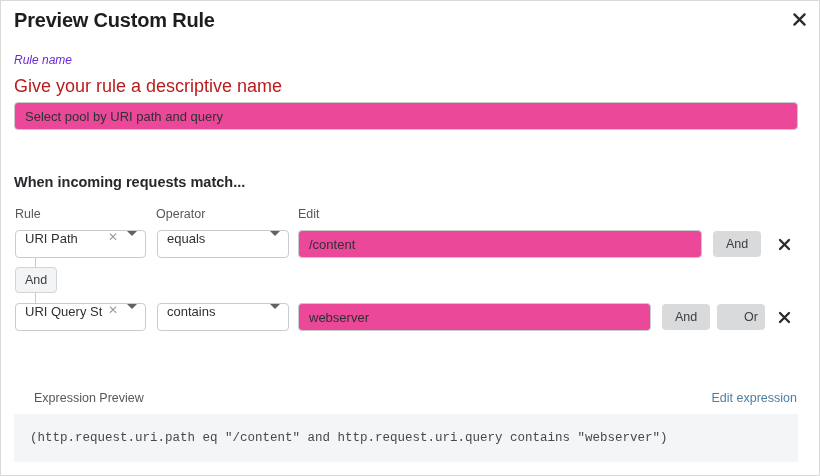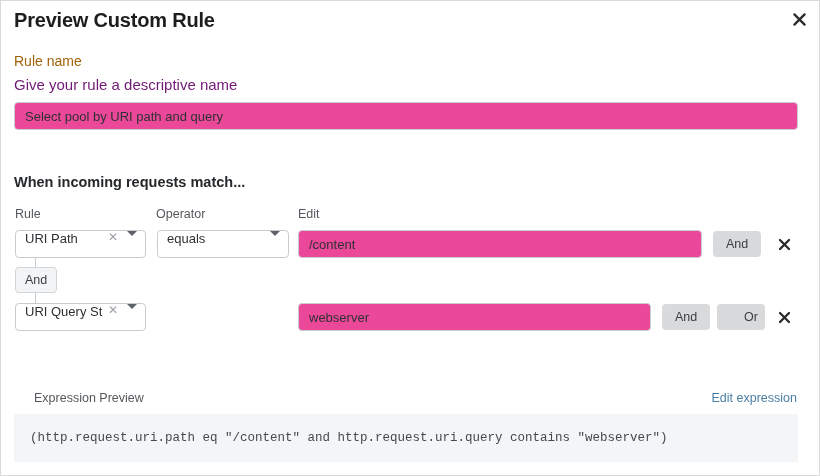--- a/index.html
+++ b/index.html
@@ -43,27 +43,28 @@
     cursor: pointer;
     background: none;
     border: none;
     padding: 0;
   }
   .close-btn svg { display: block; }
 
   
   .lbl-strong {
     position: absolute;
-    font-size: 14px;
-    color: #a16207;
+    font-size: 12px;
+    color: #6d28d9;
+    font-style: italic;
   }
   .lbl-muted {
     position: absolute;
-    font-size: 15px;
-    color: #701a75;
+    font-size: 18px;
+    color: #b91c1c;
   }
   #rulename-label { left: 13px; top: 52px; }
   #rulename-help  { left: 13px; top: 75px; }
 
   .text-input {
     position: absolute;
     box-sizing: border-box;
     border: 1px solid #c9cccf;
     border-radius: 4px;
     background: #ec4899;
@@ -308,20 +309,26 @@
 
   <div class="row" id="row-2">
     <div class="select-box field-select">
       <span class="sel-text">URI Query St...</span>
       <span class="sel-clear">✕</span>
       <span class="sel-caret">
           <span class="caret-tri"></span>
         </span>
     </div>
 
+    <div class="select-box operator-select">
+      <span class="sel-text">contains</span>
+      <span class="sel-caret">
+          <span class="caret-tri"></span>
+        </span>
+    </div>
 
     <input class="text-input val-input-2" type="text" value="webserver" style="">
 
     <button class="pill-btn" id="r2-and">And</button>
     <button class="pill-btn" id="r2-or">Or</button>
 
     <button class="row-delete" id="r2-del">
       <svg width="13" height="13" viewBox="0 0 13 13" aria-hidden="true">
         <path d="M2 2 L11 11 M11 2 L2 11" stroke="#2b2b2b" stroke-width="2.3" stroke-linecap="round"></path>
       </svg>

